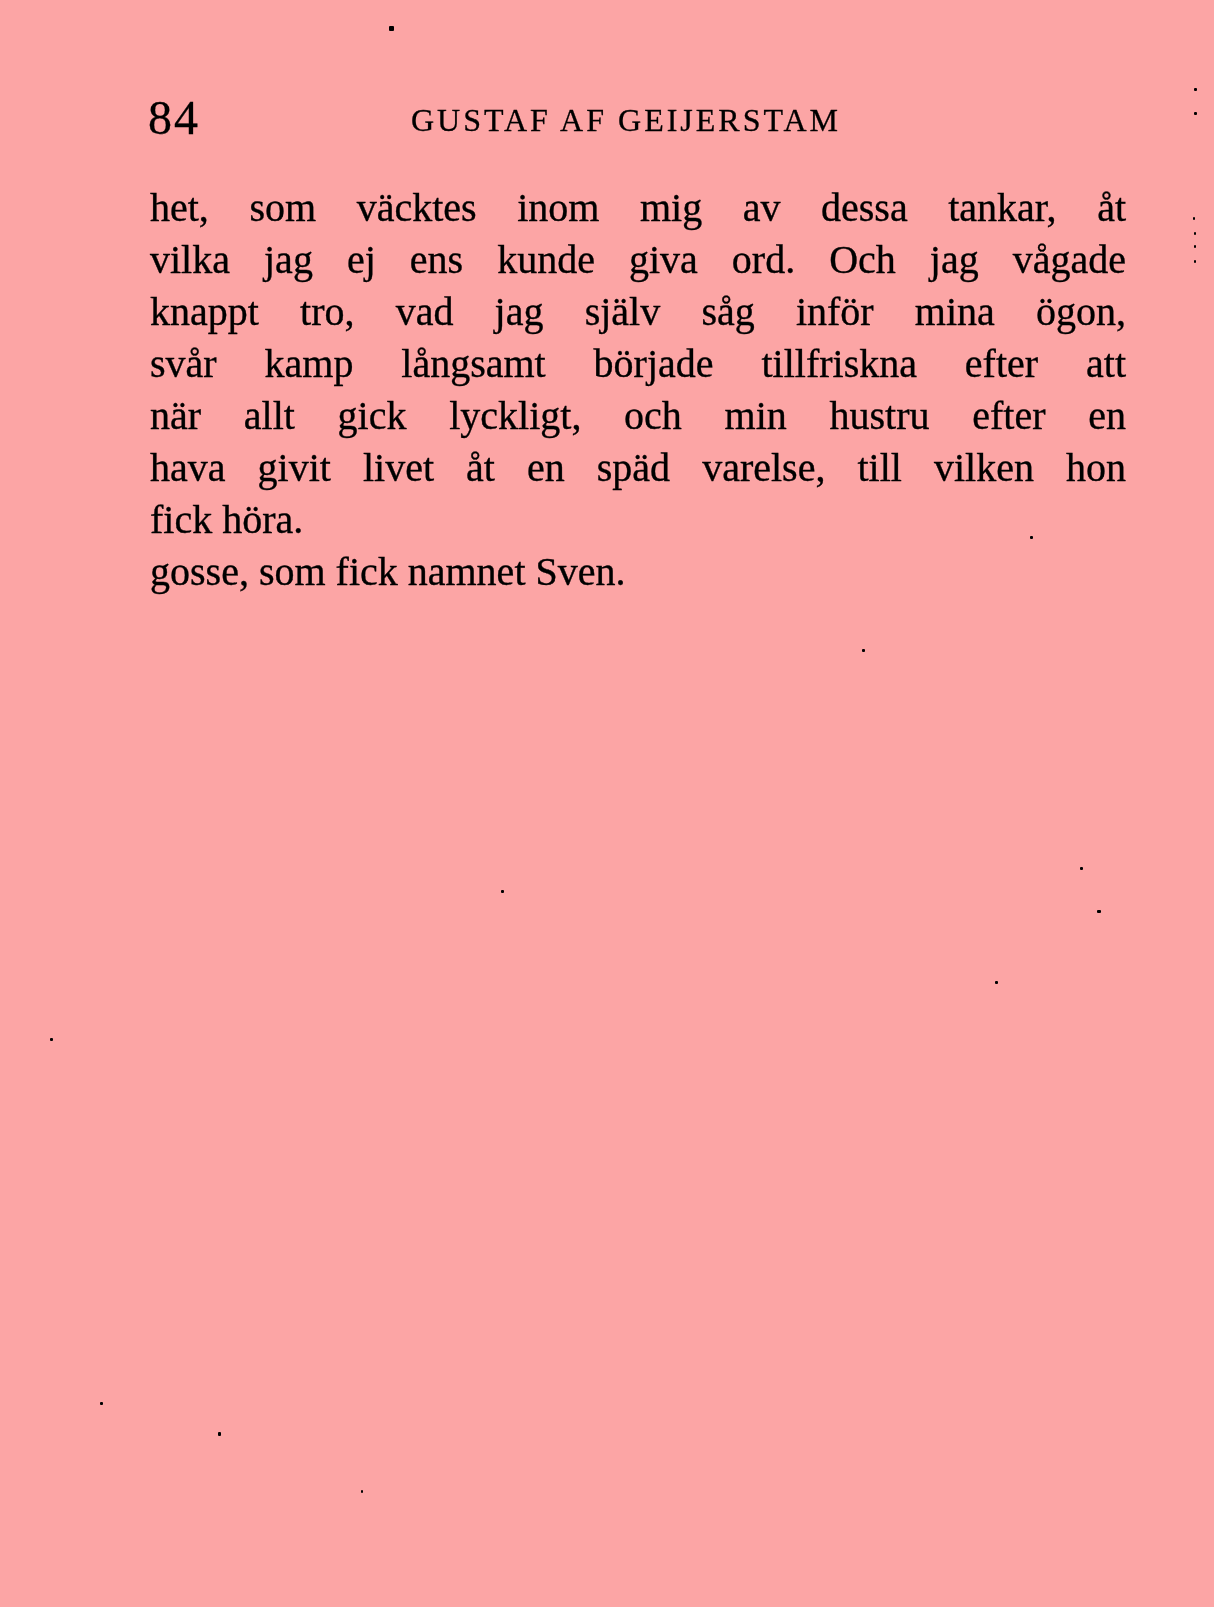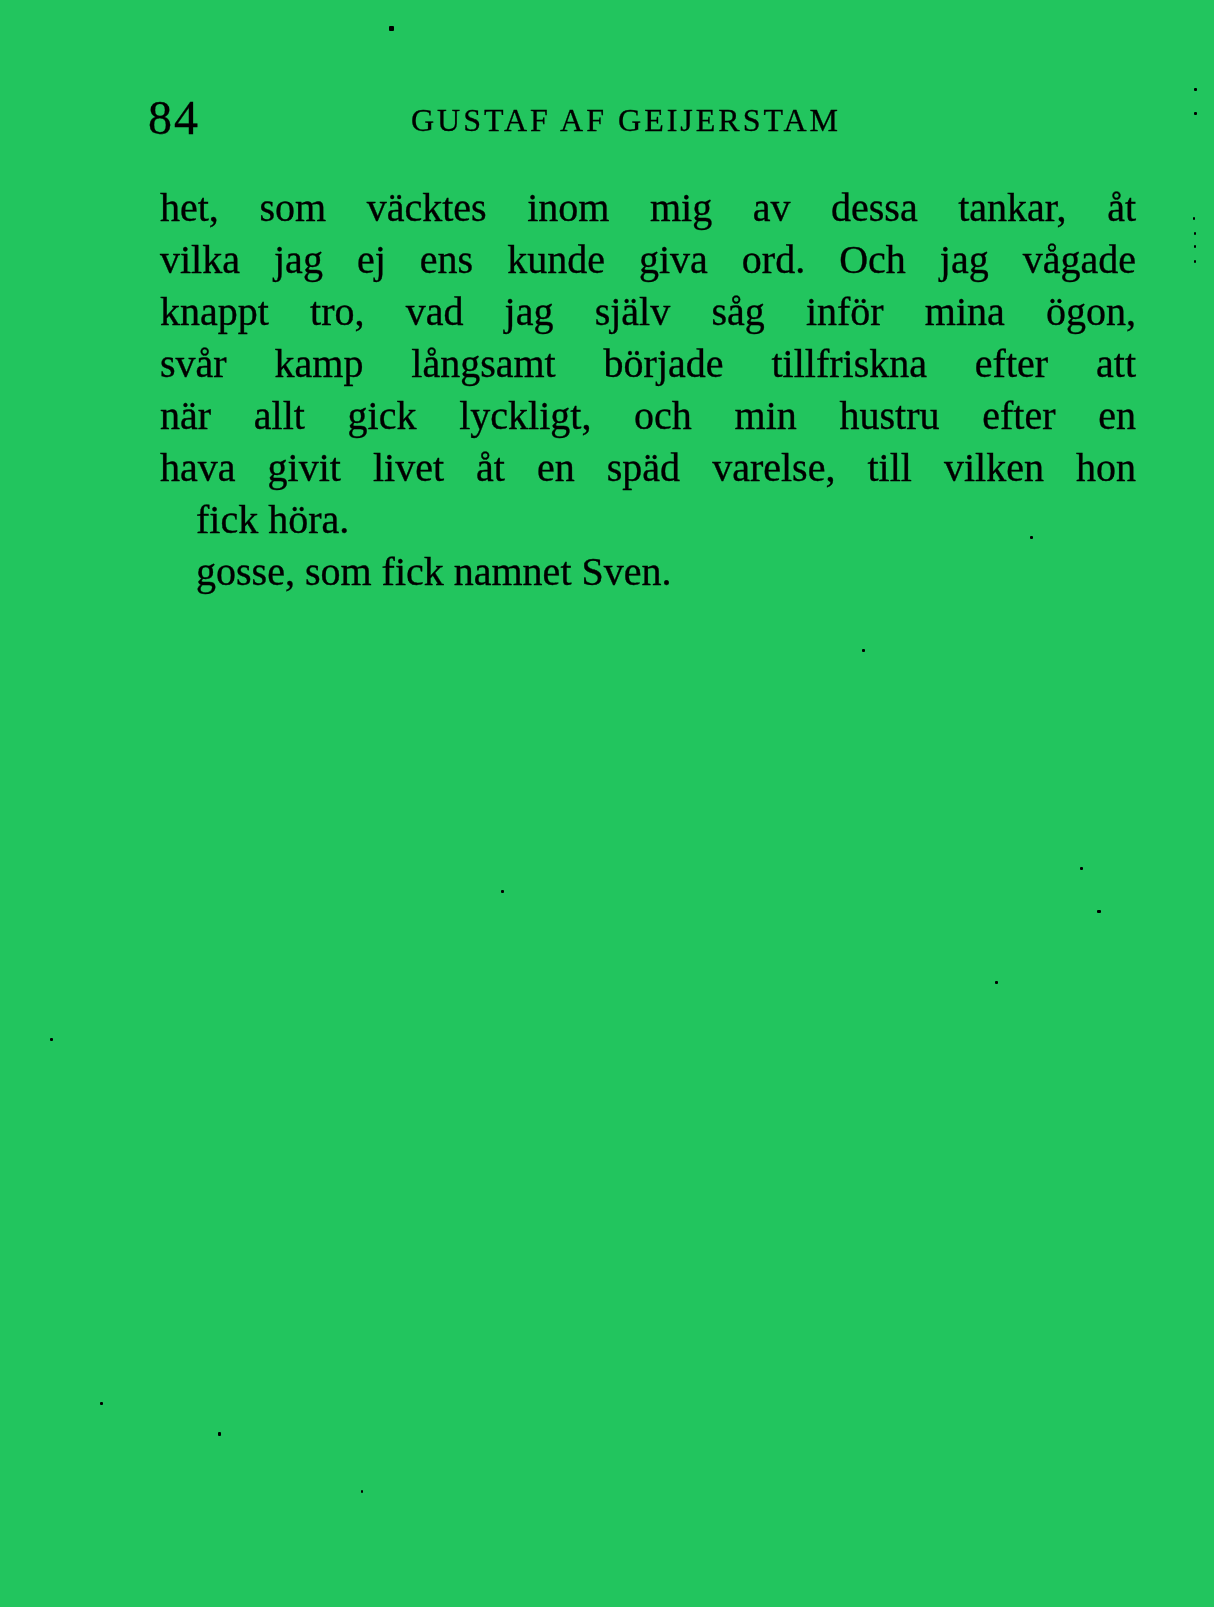--- a/index.html
+++ b/index.html
@@ -5,21 +5,21 @@
   html, body {
     margin: 0;
     padding: 0;
     background: #e8e8e8;
   }
   .page {
     position: relative;
     width: 1214px;
     height: 1607px;
     margin: 0 auto;
-    background: #22c55e;
+    background: #fca5a5;
     overflow: hidden;
     font-family: "Liberation Serif", "DejaVu Serif", serif;
     color: #000000;
   }
   .page-number {
     position: absolute;
     top: 94px;
     left: 148px;
     font-size: 48px;
     line-height: 1;
@@ -34,34 +34,33 @@
     text-align: center;
     font-size: 32px;
     line-height: 1;
     letter-spacing: 3px;
     -webkit-text-stroke: 0.3px #000;
     white-space: nowrap;
   }
   .body-text {
     position: absolute;
     top: 182px;
-    left: 160px;
+    left: 150px;
     width: 976px;
     font-size: 40px;
     line-height: 52px;
     -webkit-text-stroke: 0.35px #000;
   }
   .line {
     text-align: justify;
     text-align-last: justify;
     white-space: normal;
   }
   .line.para-end {
     text-align-last: left;
-    margin-left: 36px;
   }
   .line.indent {
     text-indent: 56px;
   }
   .speck {
     position: absolute;
     background: #000000;
     border-radius: 1px;
   }
 </style>

